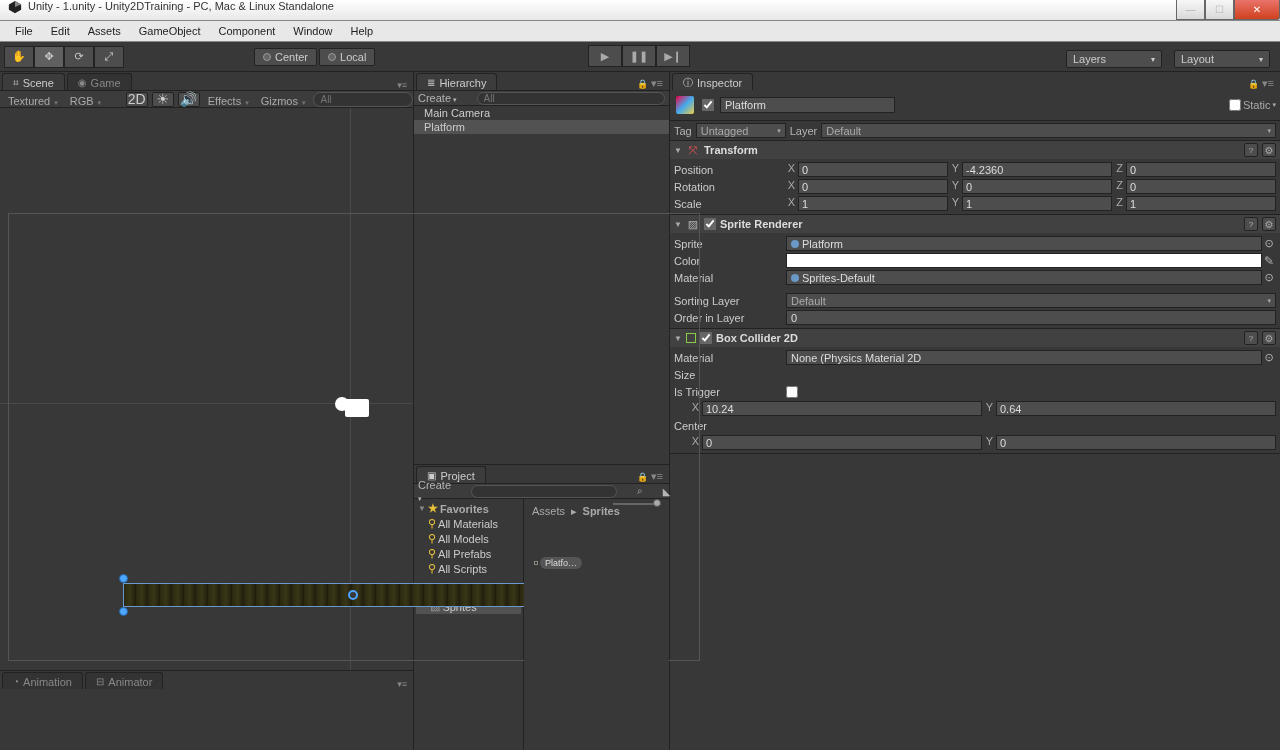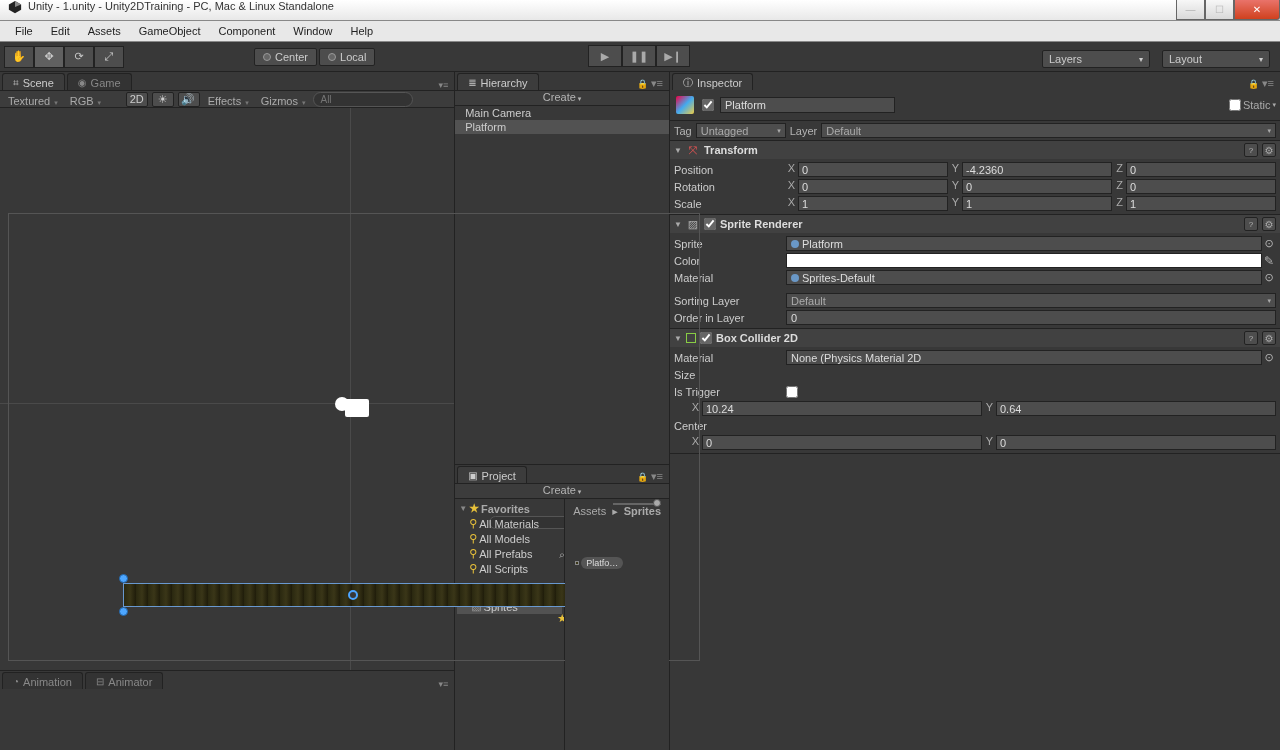--- a/index.html
+++ b/index.html
@@ -15,56 +15,56 @@
 .toolbar { height: 30px; background: #383838; display: flex; align-items: center; border-bottom: 1px solid #222; }
 .tool-group { display: flex; margin-left: 4px; }
 .tool-btn { width: 30px; height: 22px; background: #4d4d4d; border: 1px solid #222; display: flex; align-items: center; justify-content: center; color: #ccc; }
 .tool-btn.active { background: #606060; }
 .toggle-group { display: flex; margin-left: 130px; }
 .toggle-btn { height: 18px; padding: 0 8px; background: #4d4d4d; border: 1px solid #222; display: flex; align-items: center; color: #ccc; font-size: 10px; border-radius: 2px; margin-right: 2px; }
 .toggle-btn .dot { width:8px; height:8px; border-radius:50%; background:#666; margin-right:4px; border:1px solid #999; }
 .play-controls { position: absolute; left: 588px; top: 45px; display: flex; }
 .play-btn { width: 34px; height: 22px; background: #4d4d4d; border: 1px solid #222; display: flex; align-items: center; justify-content: center; color: #aaa; }
 .right-dropdowns { position: absolute; right: 10px; top: 50px; display: flex; gap: 12px; }
-.dd { width: 108px; height: 18px; background: #4d4d4d; border: 1px solid #222; color: #ccc; padding: 0 6px; display: flex; align-items: center; justify-content: space-between; border-radius: 2px; }
+.dd { width: 96px; height: 18px; background: #4d4d4d; border: 1px solid #222; color: #ccc; padding: 0 6px; display: flex; align-items: center; justify-content: space-between; border-radius: 2px; }
 .dd::after { content: "▾"; font-size: 8px; }
 
 .workspace { position: absolute; top: 72px; left: 0; right: 0; bottom: 0; display: flex; }
 .scene-panel { width: 712px; display: flex; flex-direction: column; border-right: 1px solid #222; }
 .hierarchy-panel { width: 256px; display: flex; flex-direction: column; border-right: 1px solid #222; }
 .inspector-panel { flex: 1; display: flex; flex-direction: column; }
 
 .tab-row { height: 18px; background: #383838; display: flex; align-items: flex-end; }
 .tab { height: 17px; padding: 1px 10px 0 10px; background: #3c3c3c; border: 1px solid #222; border-bottom: none; display: flex; align-items: center; gap: 4px; color: #ccc; margin-left: 2px; border-top-left-radius: 3px; border-top-right-radius: 3px; }
 .tab.inactive { background: #333; color: #888; }
 .tab-icon { font-size: 10px; }
 .panel-opts { margin-left: auto; margin-right: 6px; font-size: 9px; color: #888; }
 
 .scene-toolbar { height: 18px; background: #3c3c3c; border-bottom: 1px solid #222; border-top: 1px solid #222; display: flex; align-items: center; padding-left: 4px; gap: 4px; }
 .scene-dd { height: 15px; padding: 0 4px; background: #3c3c3c; color: #aaa; display: flex; align-items: flex-end; font-size: 10px; }
 .scene-dd::after { content: " ▾"; font-size: 7px; margin-left: 4px; color: #777; }
-.scene-icon-btn { width: 22px; height: 15px; background: #4d4d4d; border: 1px solid #222; display:flex; align-items:center; justify-content:center; font-size:11px; color:#ccc; border-radius:2px; }
+.scene-icon-btn { width: 22px; height: 15px; background: #4d4d4d; border: 1px solid #222; display:flex; align-items:center; justify-content:center; font-size:14px; color:#ccc; border-radius:2px; }
 .scene-search { flex: 1; max-width: 100px; }
 .scene-search input { width: 100%; height: 15px; background: #333; border: 1px solid #555; border-radius: 8px; color: #aaa; padding: 0 6px; font-size: 10px; }
 
 .scene-view { flex: 1; background: #383838; position: relative; }
 .scene-view .grid-h { position: absolute; left:0; right:0; top: 295px; height:1px; background:#4a4a4a; }
 .scene-view .grid-v { position: absolute; top:0; bottom:0; left: 350px; width:1px; background:#4a4a4a; }
 .camera-rect { position: absolute; left: 8px; top: 105px; width: 692px; height: 448px; border: 1px solid #555; }
 .camera-icon { position: absolute; left: 333px; top: 285px; width: 36px; height: 28px; }
 .camera-icon::before { content:""; position:absolute; left:12px; top:6px; width:24px; height:18px; background:#fff; border-radius:2px; }
 .camera-icon::after { content:""; position:absolute; left:2px; top:4px; width:14px; height:14px; background:#fff; border-radius:50%; }
 .platform-sprite { position: absolute; left: 123px; top: 475px; width: 460px; height: 24px; background: repeating-linear-gradient(90deg,#2a2810 0,#3a3618 6px,#1f1c0a 12px), #2a2810; border: 1px solid rgba(120,180,255,.8); }
 .sel-handle { position: absolute; width: 9px; height: 9px; background: #4da6ff; border: 1px solid #2266aa; border-radius: 50%; }
 .h-tl{left:-5px;top:-10px}.h-tr{right:-5px;top:-10px}.h-bl{left:-5px;bottom:-10px}.h-br{right:-5px;bottom:-10px}
 .sel-center { position:absolute; left:50%; top:50%; width:10px; height:10px; margin:-5px; border:2px solid #4da6ff; border-radius:50%; background:#383838; }
 
 .bottom-panel { height: 80px; border-top: 1px solid #222; }
 
-.panel-sub-toolbar { height: 16px; background: #3c3c3c; border-bottom: 1px solid #222; border-top: 1px solid #222; display: flex; align-items: center; padding: 0 4px; gap: 20px; flex-direction: column; }
+.panel-sub-toolbar { height: 16px; background: #3c3c3c; border-bottom: 1px solid #222; border-top: 1px solid #222; display: flex; align-items: center; padding: 0 4px; gap: 20px; }
 .panel-sub-toolbar .create::after { content: " ▾"; font-size:7px; }
 .panel-sub-toolbar input { flex:1; height:13px; background:#333; border:1px solid #555; border-radius:7px; color:#aaa; padding:0 6px; font-size:10px; }
 
 .hierarchy-list { flex:1; background:#383838; }
 .hier-item { padding: 1px 10px; color: #ccc; }
 .hier-item.selected { background: #525252; }
 
 .project-panel { height: 286px; border-top: 1px solid #222; display: flex; flex-direction: column; }
 .project-body { flex:1; display:flex; }
 .project-tree { width: 110px; border-right: 1px solid #222; padding: 2px; }

